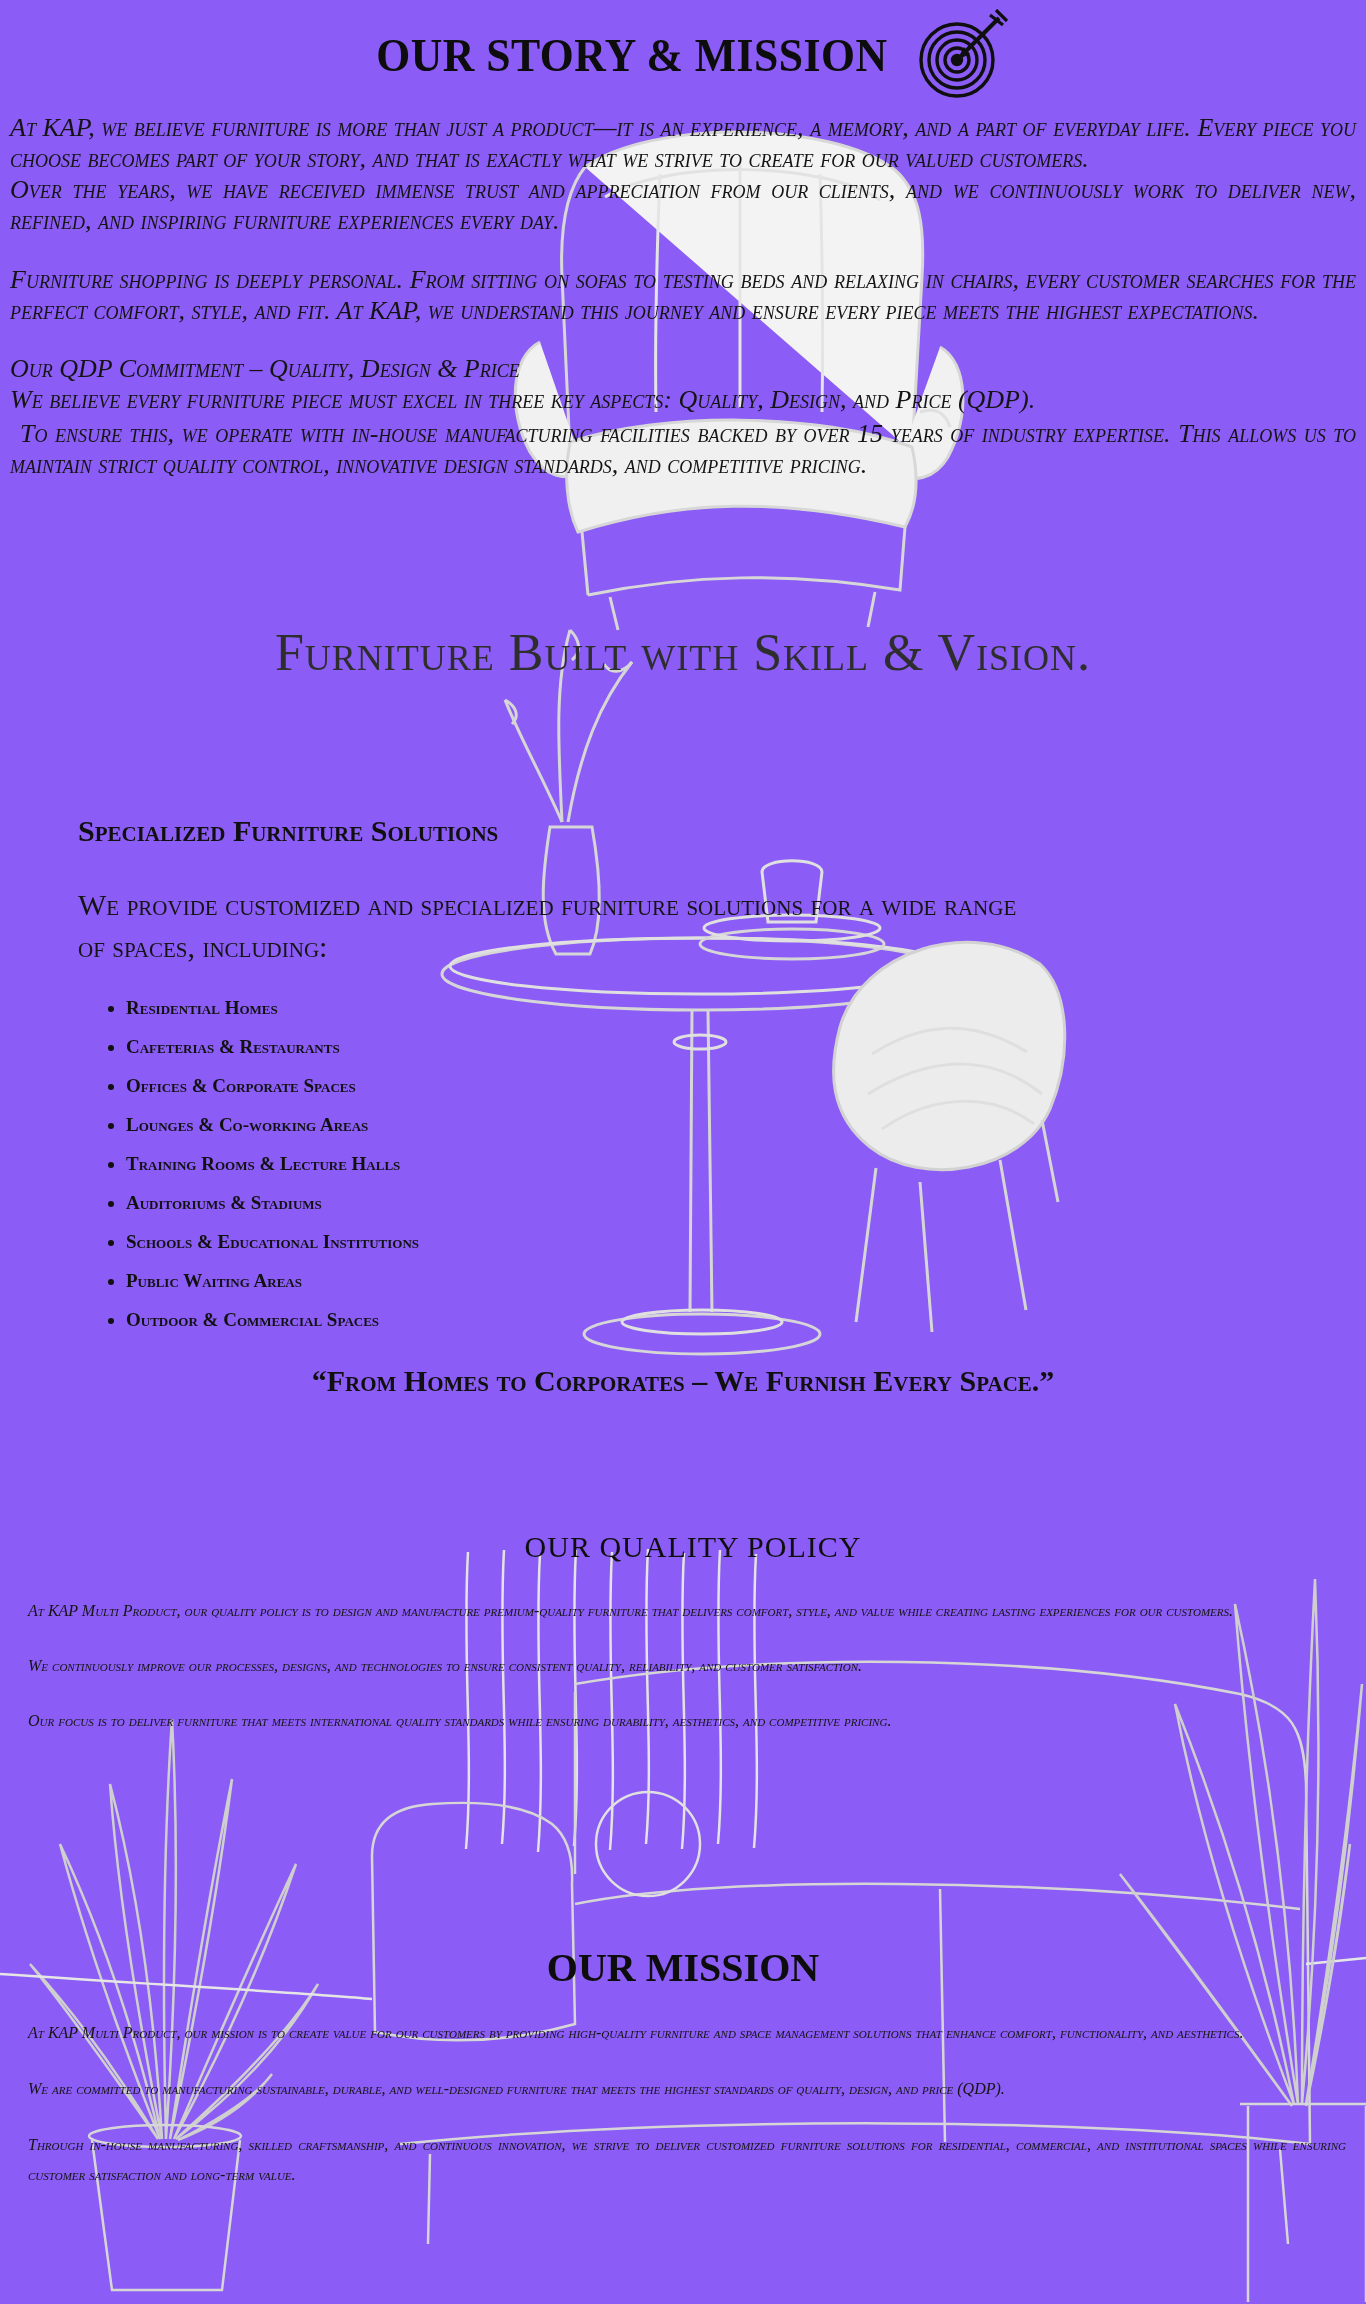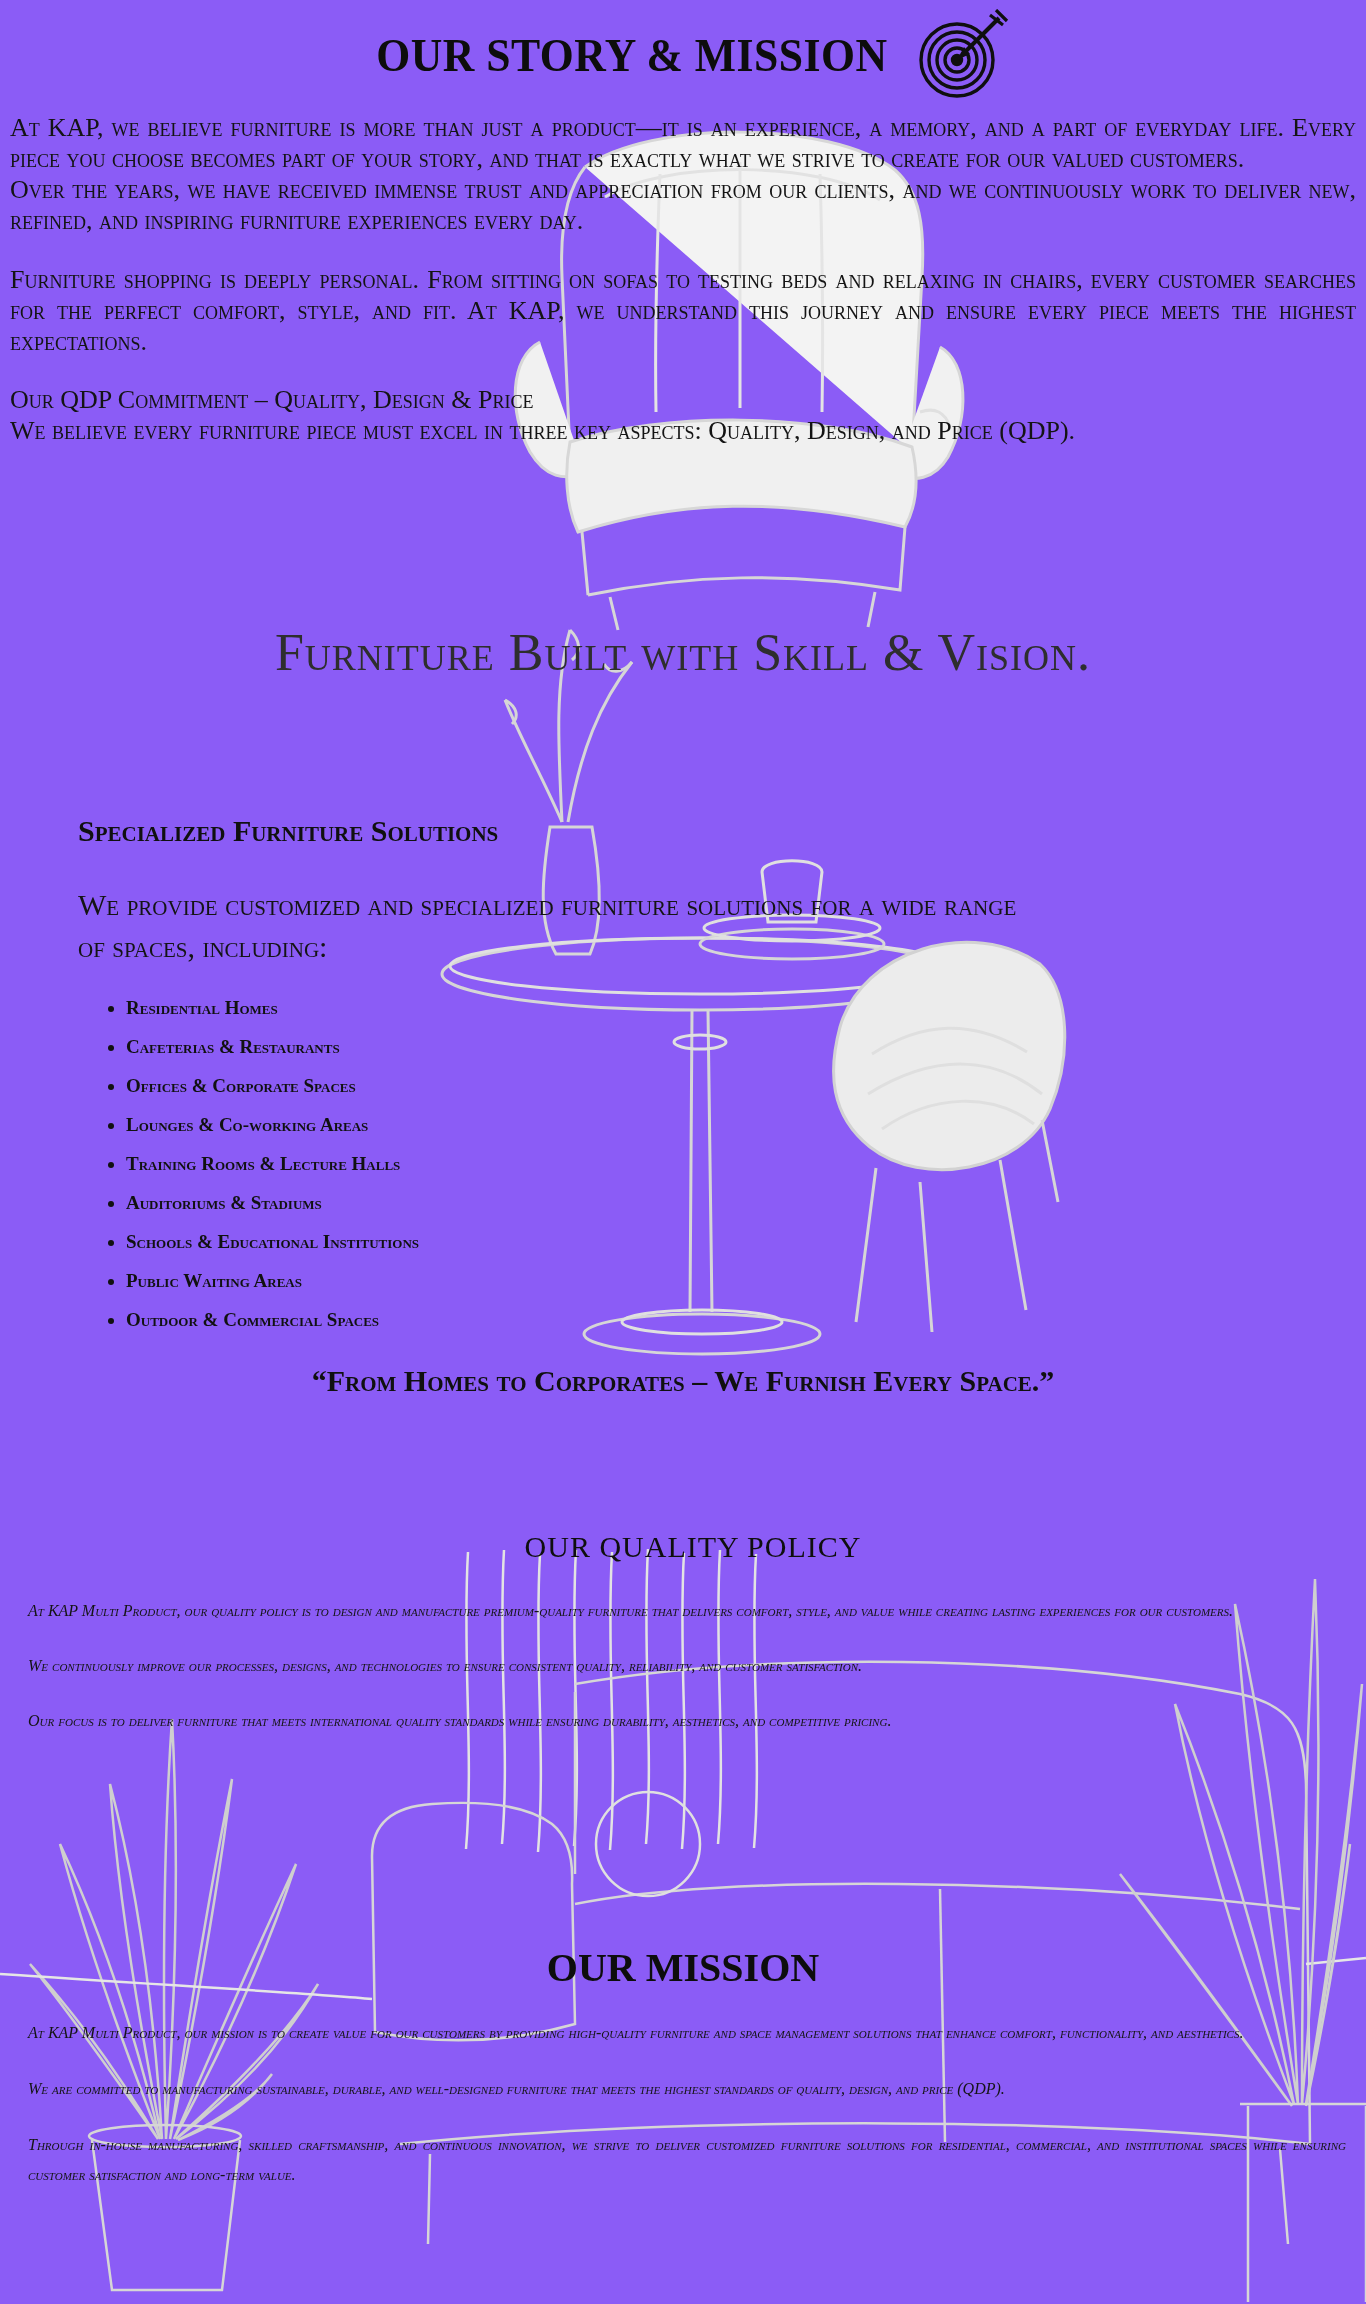--- a/index.html
+++ b/index.html
@@ -20,21 +20,21 @@
     display:flex;justify-content:center;align-items:center;gap:10px;z-index:1;
   }
   .page-title{
     margin:0;font-size:47px;font-weight:700;letter-spacing:.5px;
     transform:scaleX(.93);white-space:nowrap;color:#0d0d0d;
   }
   .target-svg{flex:0 0 auto;}
 
   
   #intro{position:absolute;top:112px;left:10px;right:10px;z-index:1;
-    font-size:26px;line-height:31px;text-align:justify;}
+    font-size:26px;line-height:31px;text-align:justify;font-style:italic;}
   #intro p{margin:0;}
   #intro .gap-a{margin-top:28px;}
   #intro .gap-b{margin-top:27px;}
   #intro .indent{text-indent:10px;margin-top:3px;}
 
   
   #tagline{position:absolute;top:620px;left:0;right:0;z-index:1;
     text-align:center;font-size:52px;line-height:1.25;font-weight:400;
     color:#2e2e2e;letter-spacing:1px;}
 
@@ -167,20 +167,21 @@
       <path d="M73,6 L86,16 M79,1 L90,12" stroke-width="3.2"></path>
     </svg>
   </header>
 
   <section id="intro" class="sc">
     <p>At KAP, we believe furniture is more than just a product—it is an experience, a memory, and a part of everyday life. Every piece you choose becomes part of your story, and that is exactly what we strive to create for our valued customers.</p>
     <p>Over the years, we have received immense trust and appreciation from our clients, and we continuously work to deliver new, refined, and inspiring furniture experiences every day.</p>
     <p class="gap-a">Furniture shopping is deeply personal. From sitting on sofas to testing beds and relaxing in chairs, every customer searches for the perfect comfort, style, and fit. At KAP, we understand this journey and ensure every piece meets the highest expectations.</p>
     <p class="gap-b">Our QDP Commitment – Quality, Design &amp; Price</p>
     <p>We believe every furniture piece must excel in three key aspects: Quality, Design, and Price (QDP).</p>
+    <p class="indent">To ensure this, we operate with in-house manufacturing facilities backed by over 15 years of industry expertise. This allows us to maintain strict quality control, innovative design standards, and competitive pricing.</p>
   </section>
 
   <div id="tagline" class="sc">Furniture Built with Skill &amp; Vision.</div>
 
   <section id="solutions">
     <h2 class="sc">Specialized Furniture Solutions</h2>
     <p class="intro sc">We provide customized and specialized furniture solutions for a wide range of spaces, including:</p>
     <ul class="sc">
       <li>Residential Homes</li>
       <li>Cafeterias &amp; Restaurants</li>

